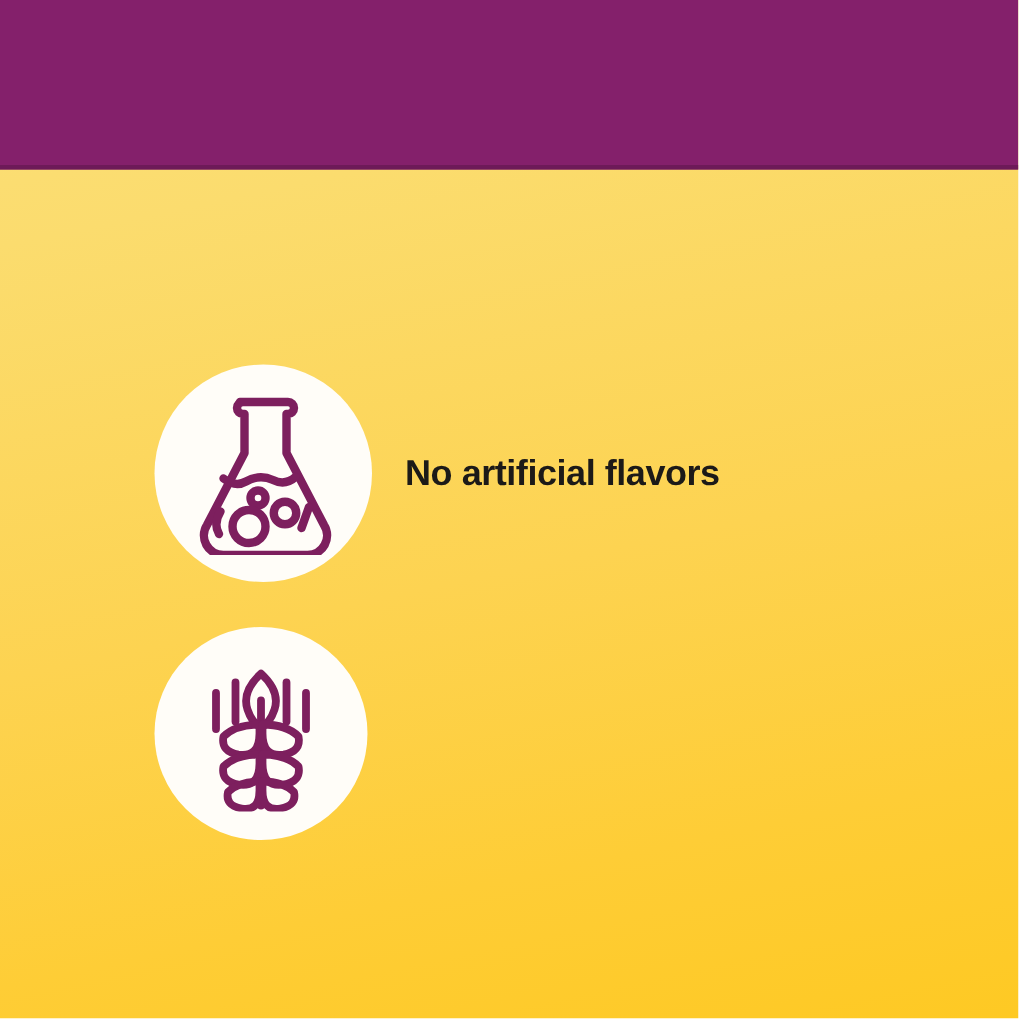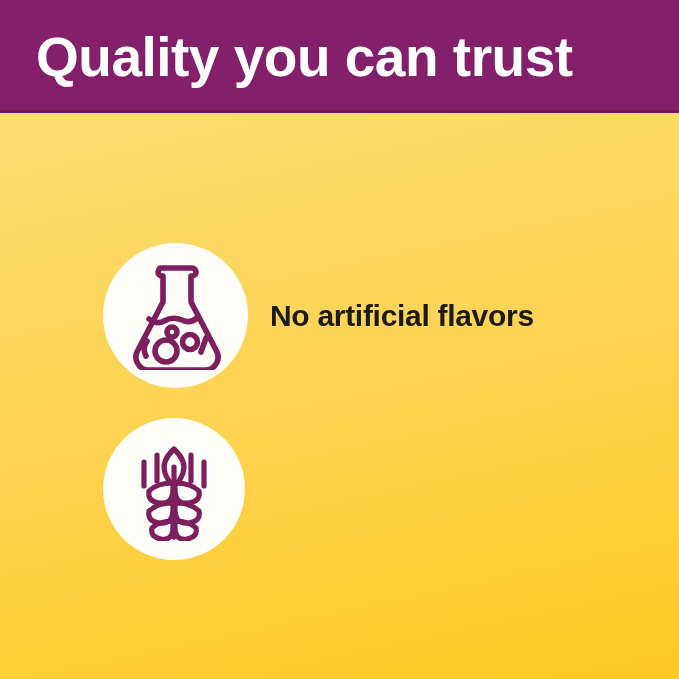--- a/index.html
+++ b/index.html
@@ -75,34 +75,33 @@
     width: 142px;
     height: 142px;
   }
   .icon-badge svg {
     display: block;
   }
   .feature-label {
     margin-left: 22px;
     color: #1c1a18;
     font-family: "Liberation Sans", sans-serif;
-    font-size: 30px;
+    font-size: 24px;
     font-weight: bold;
     letter-spacing: -0.3px;
     white-space: nowrap;
   }
 </style>
 </head>
 <body>
 
 <div class="canvas">
 
   <div class="header-band"></div>
   <div class="header-underline"></div>
-  <div class="header-title">Quality you can trust</div>
 
   <div class="feature-row row-1">
     <div class="icon-badge">
       <span>
         <svg width="96" height="108" viewBox="0 0 96 108" fill="none" stroke="#7d1f5e" stroke-width="5.6" stroke-linecap="round" stroke-linejoin="round">
 
           <path d="M32 6 h32 a4 4 0 0 1 0 8 h-1 v26 l25 48 a13 13 0 0 1 -11 20 h-56 a13 13 0 0 1 -11 -20 l25 -48 v-26 h-1 a4 4 0 0 1 0 -8 z"></path>
 
           <path d="M21 57 q8 6 15 2 q9 -5 18 -1 q8 4 15 -2"></path>
 

